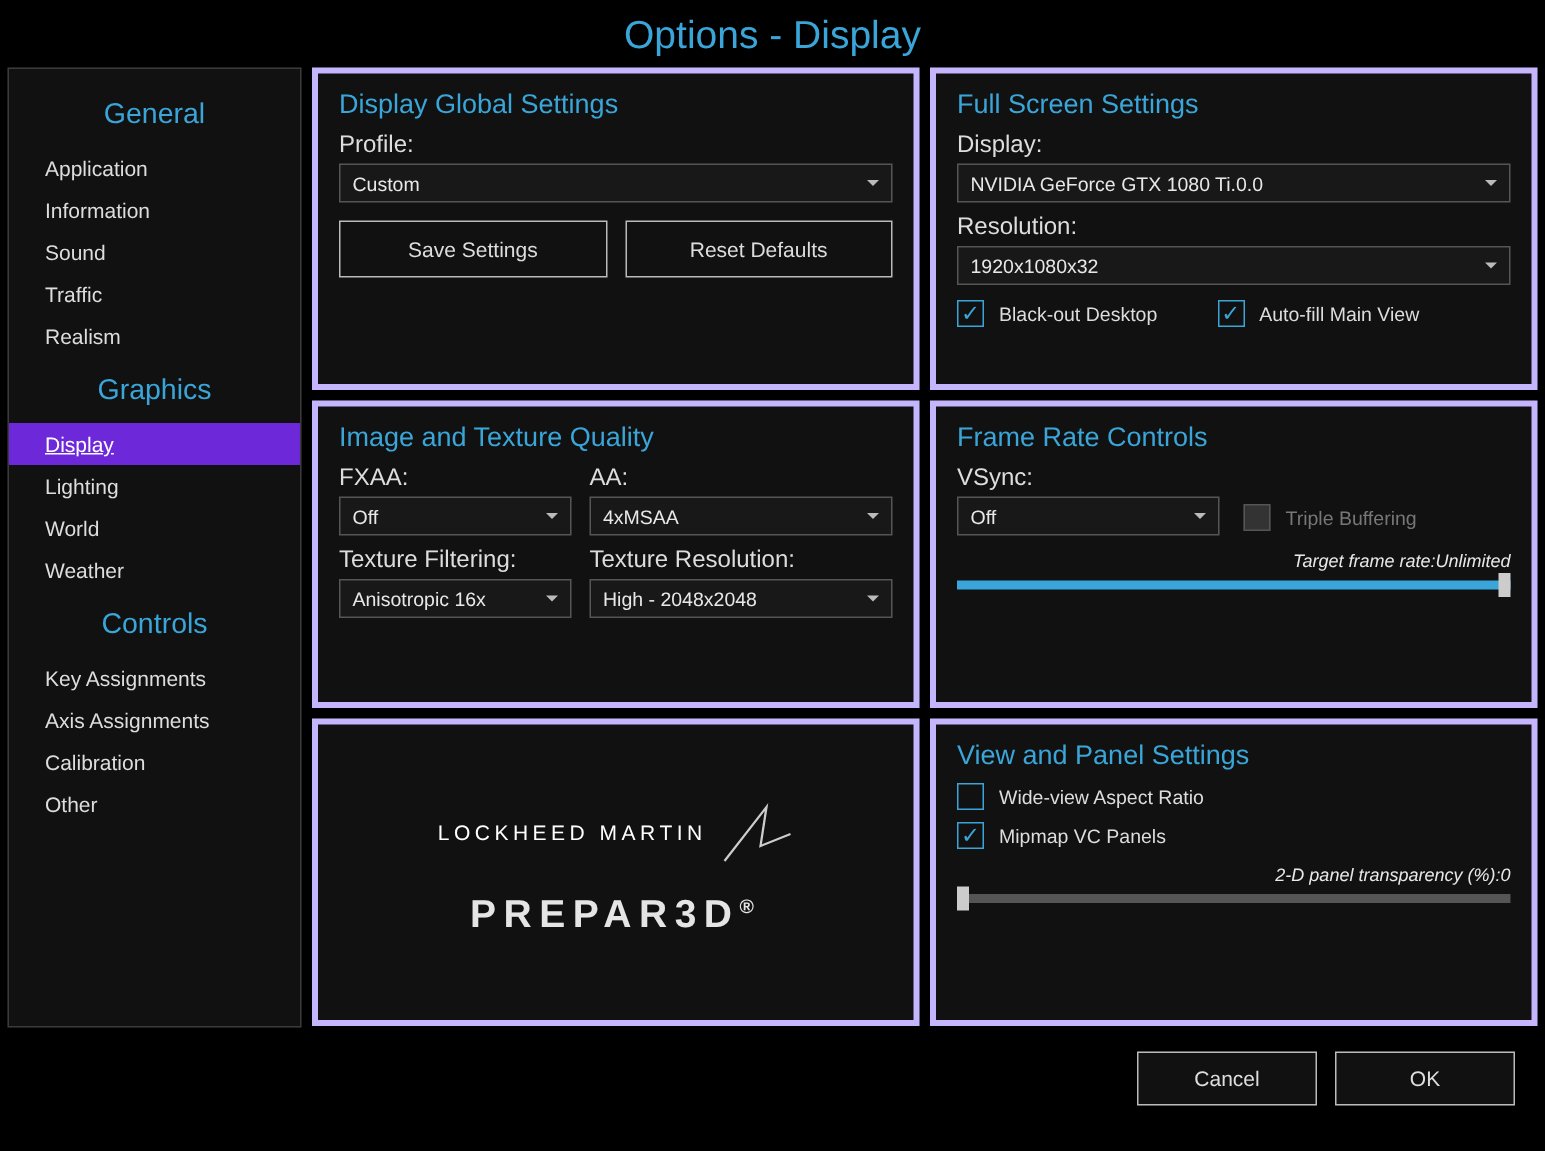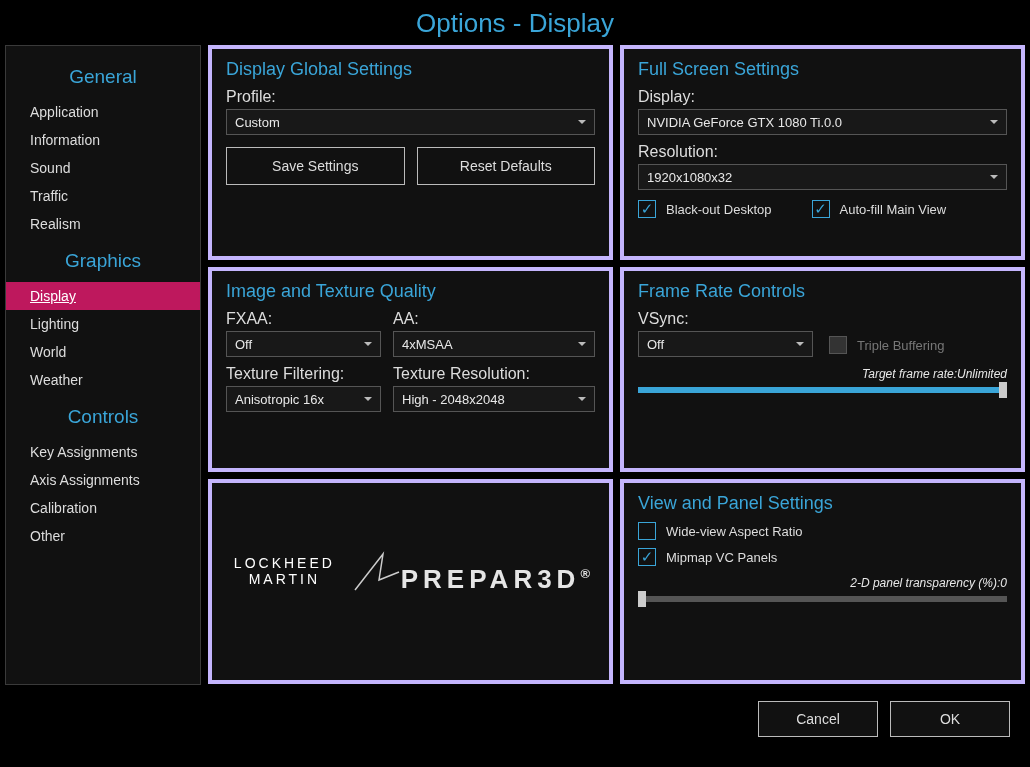--- a/index.html
+++ b/index.html
@@ -40,21 +40,21 @@
     text-align: center;
     padding: 12px 0 10px 0;
   }
   .nav-item {
     padding: 6px 24px;
     font-size: 14px;
     cursor: pointer;
     color: #ddd;
   }
   .nav-item.selected {
-    background: #be185d;
+    background: #6d28d9;
     color: #fff;
     text-decoration: underline;
   }
   .content {
     flex: 1;
     display: grid;
     grid-template-columns: 405px 405px;
     grid-template-rows: 215px 205px 205px;
     gap: 7px;
   }
@@ -159,21 +159,21 @@
   .slider-track.grey { background: #555; width: 100%; }
   .slider-thumb {
     width: 8px;
     height: 16px;
     background: #ccc;
     position: absolute;
     top: -5px;
   }
   .logo-panel {
     display: flex;
-    flex-direction: row;
+    flex-direction: column;
     align-items: center;
     justify-content: center;
     text-align: center;
   }
   .lm-logo {
     color: #fff;
     display: flex;
     align-items: center;
     justify-content: center;
     gap: 10px;

